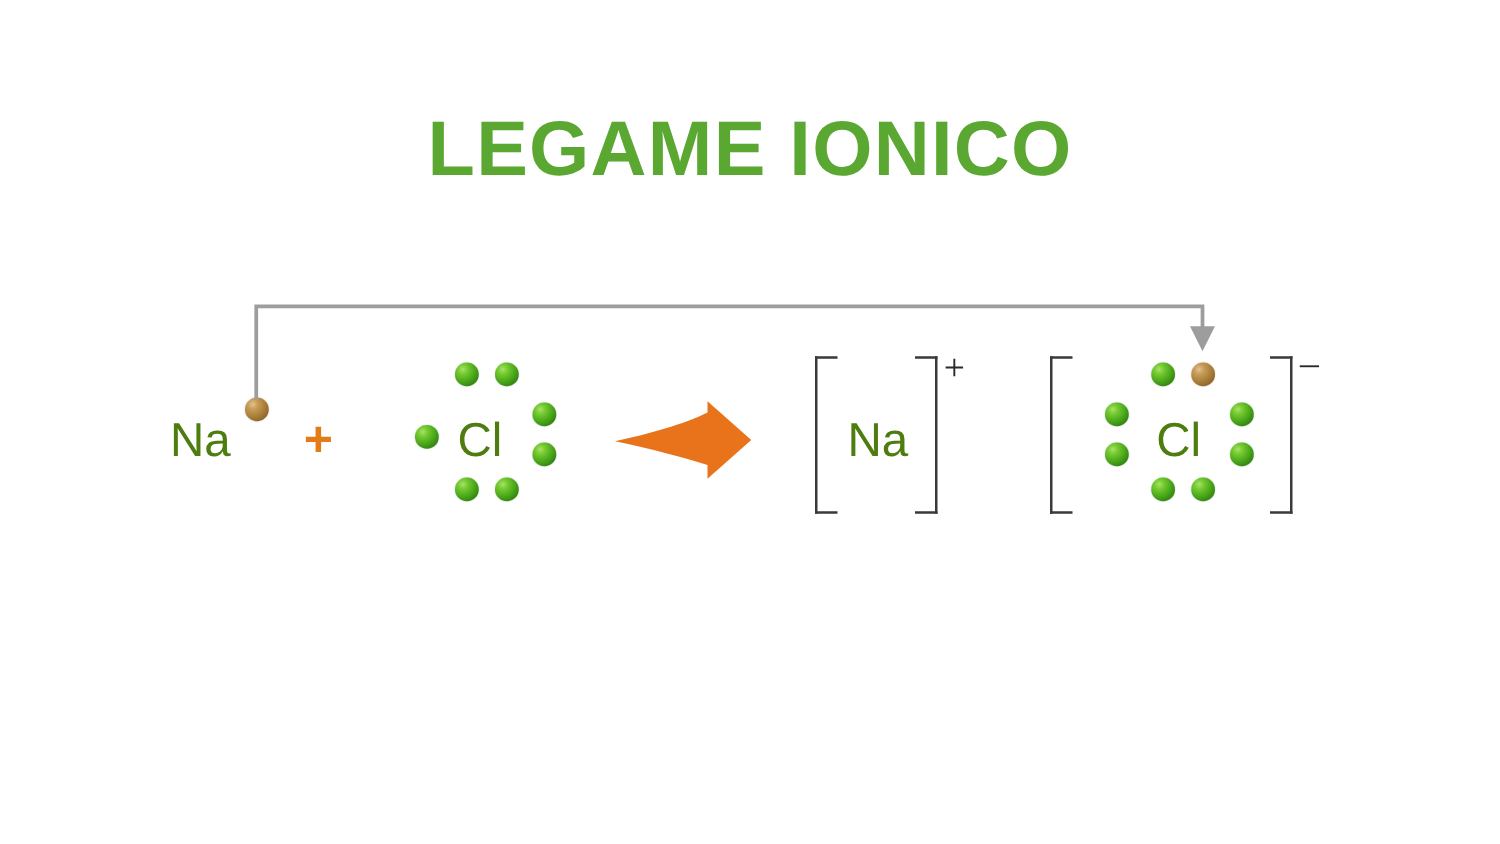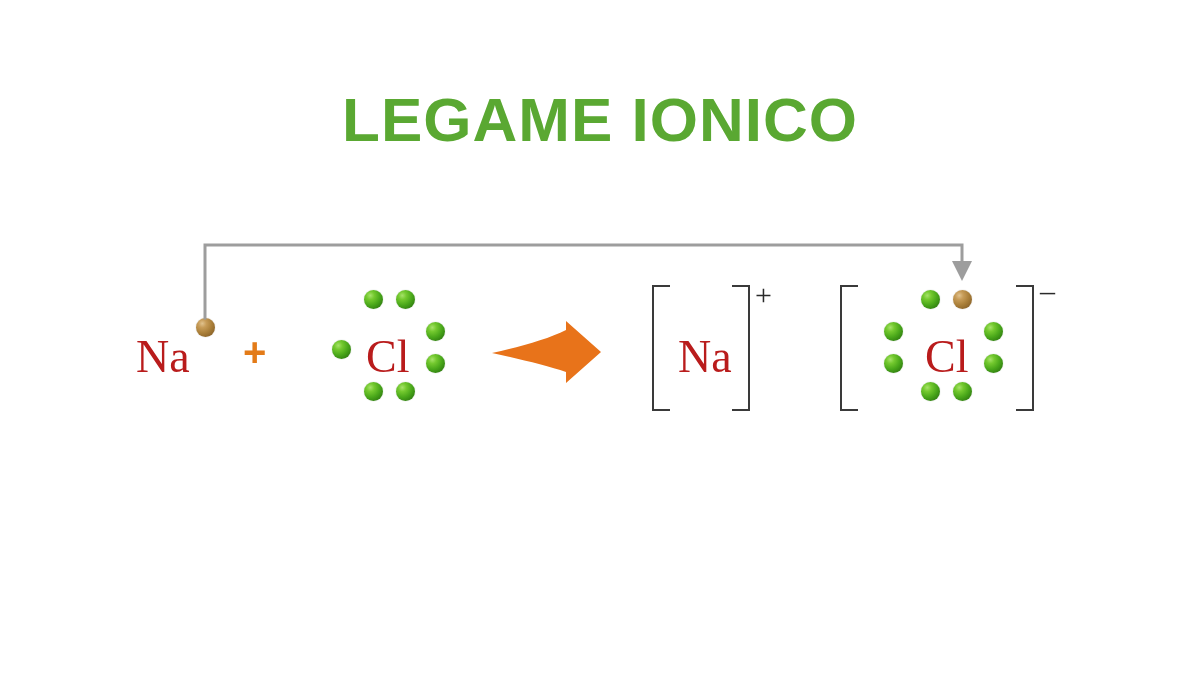--- a/index.html
+++ b/index.html
@@ -36,23 +36,23 @@
     position: absolute;
     left: 0;
     top: 0;
     width: 1200px;
     height: 675px;
   }
 
   
   .sym {
     position: absolute;
-    font-family: Liberation Serif, serif;
-    font-size: 46px;
-    color: #b91c1c;
+    font-family: Liberation Sans, sans-serif;
+    font-size: 38px;
+    color: #4d7c0f;
     line-height: 1;
     white-space: nowrap;
   }
 
   
   .electron {
     position: absolute;
     border-radius: 50%;
   }
   .electron.green {

